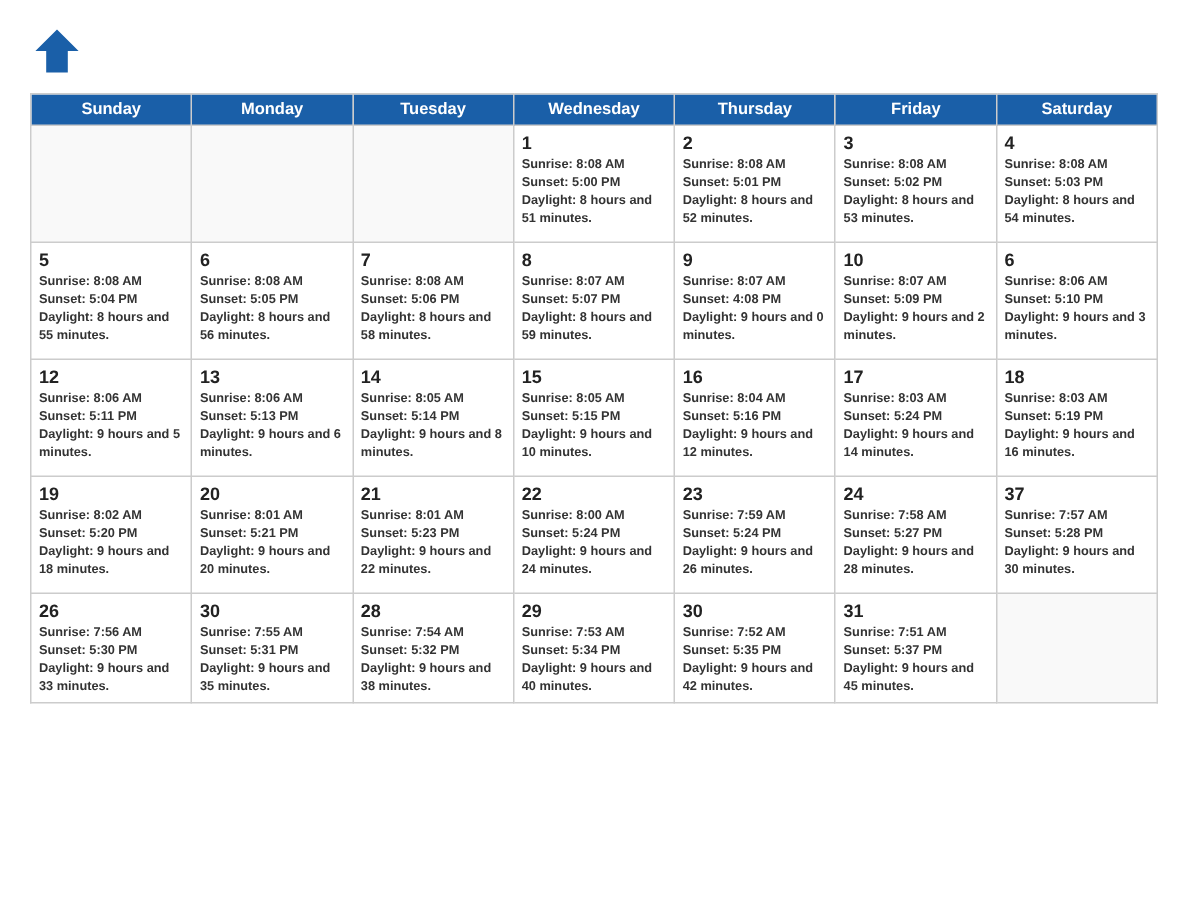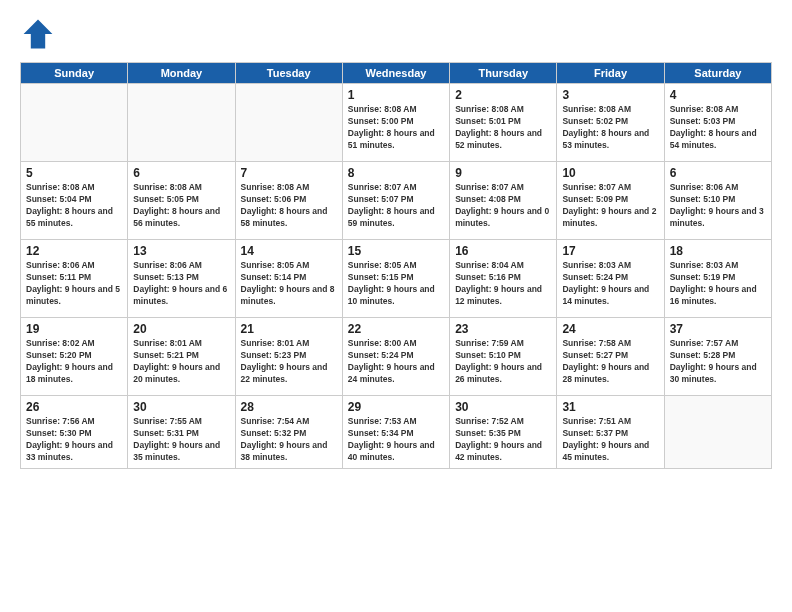--- a/index.html
+++ b/index.html
@@ -295,21 +295,21 @@
           <td>
             <span class="day-number">22</span>
             <div class="day-info">Sunrise: 8:00 AM
 Sunset: 5:24 PM
 Daylight: 9 hours
 and 24 minutes.</div>
           </td>
           <td>
             <span class="day-number">23</span>
             <div class="day-info">Sunrise: 7:59 AM
-Sunset: 5:10 PM
+Sunset: 5:24 PM
 Daylight: 9 hours
 and 26 minutes.</div>
           </td>
           <td>
             <span class="day-number">24</span>
             <div class="day-info">Sunrise: 7:58 AM
 Sunset: 5:27 PM
 Daylight: 9 hours
 and 28 minutes.</div>
           </td>

